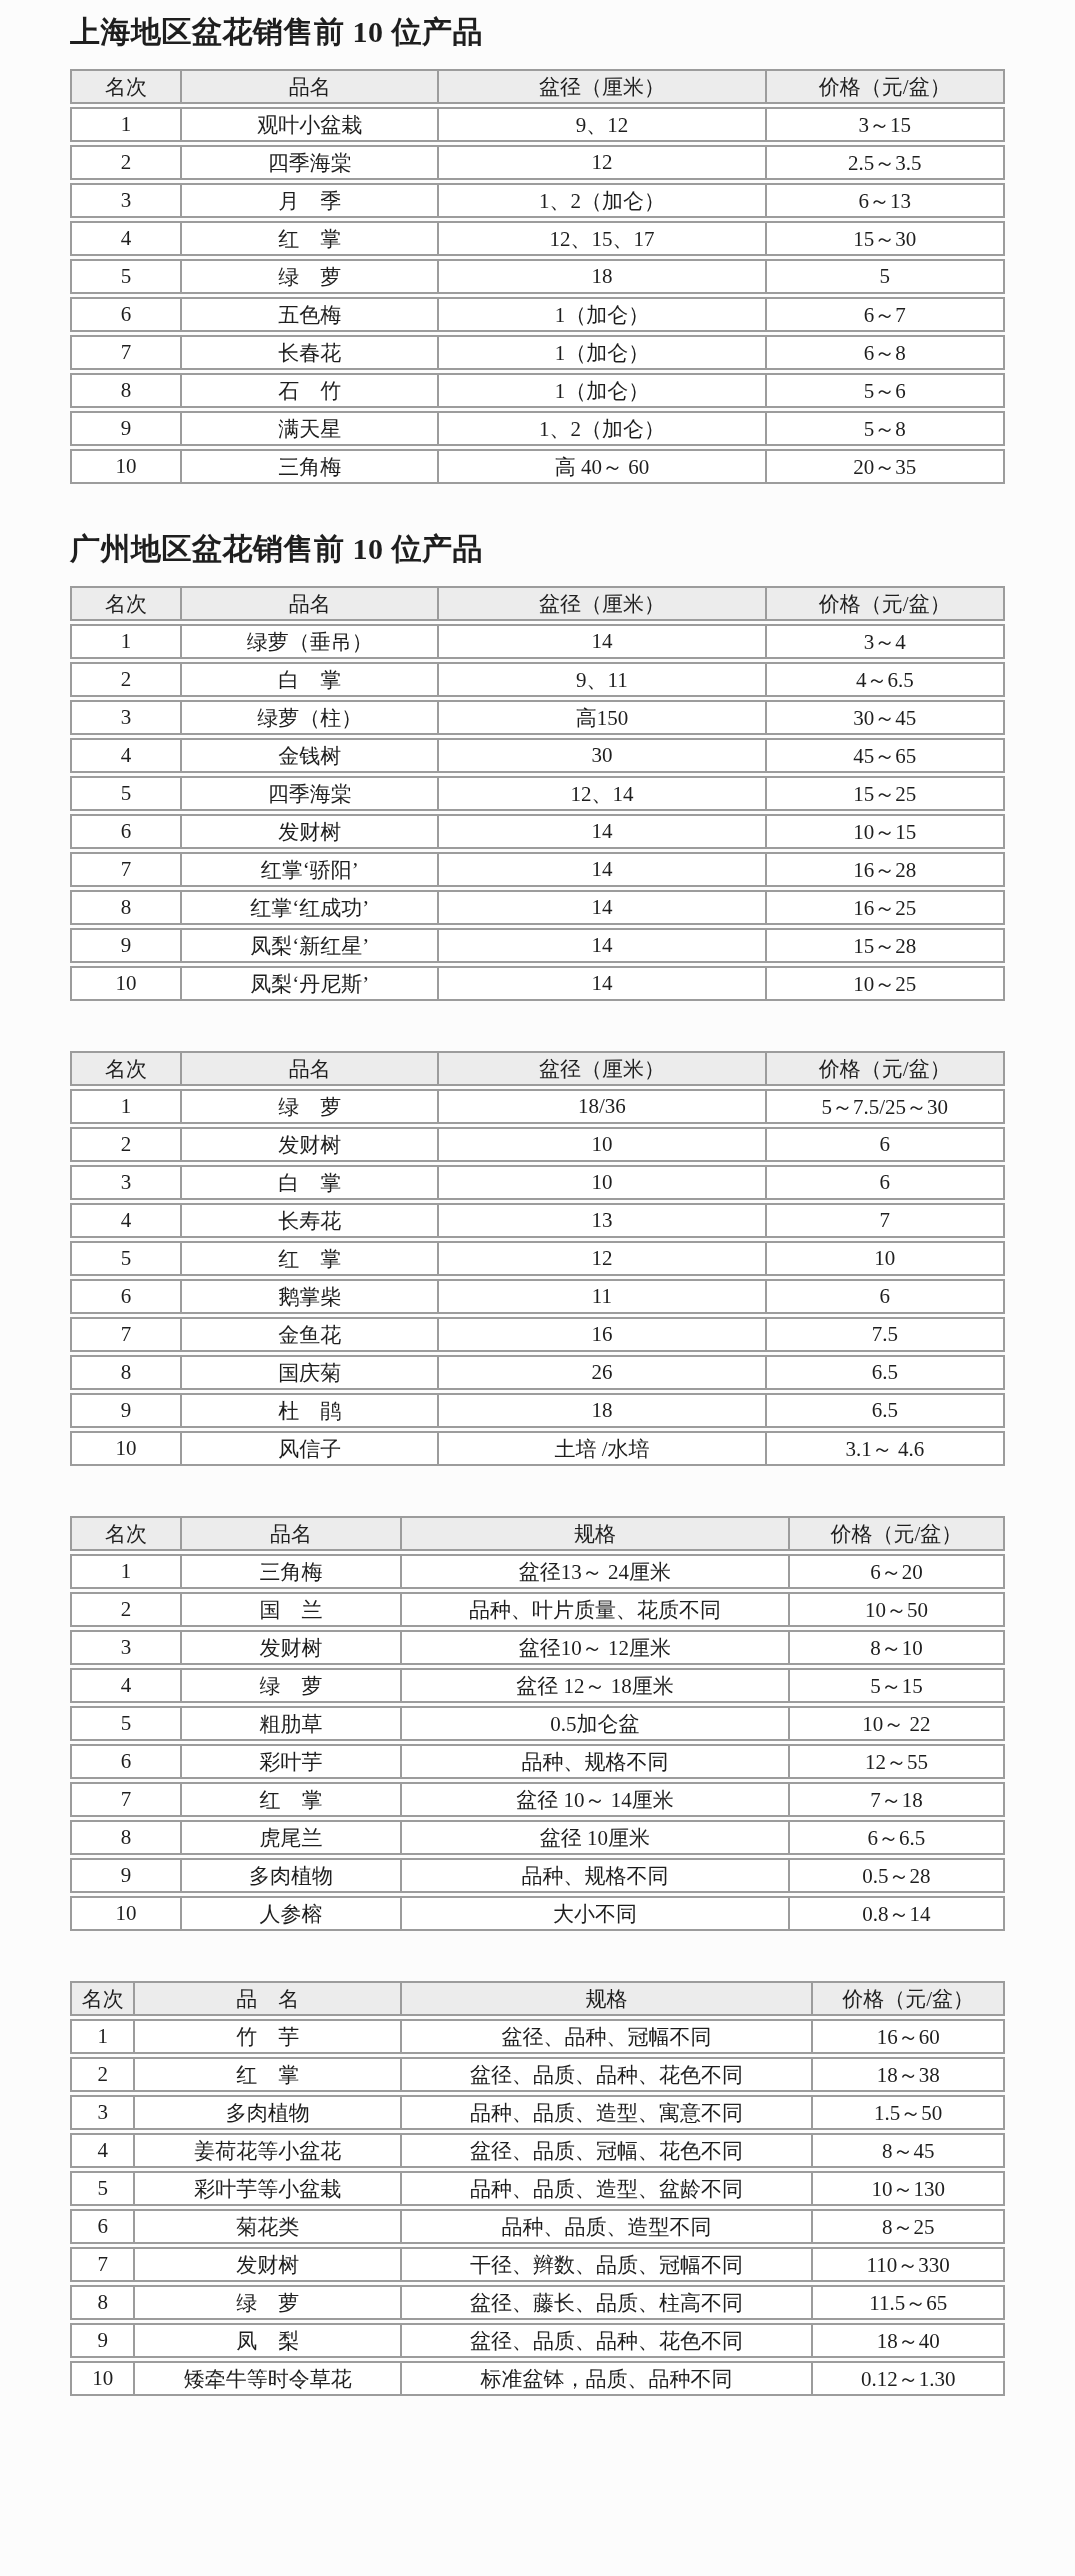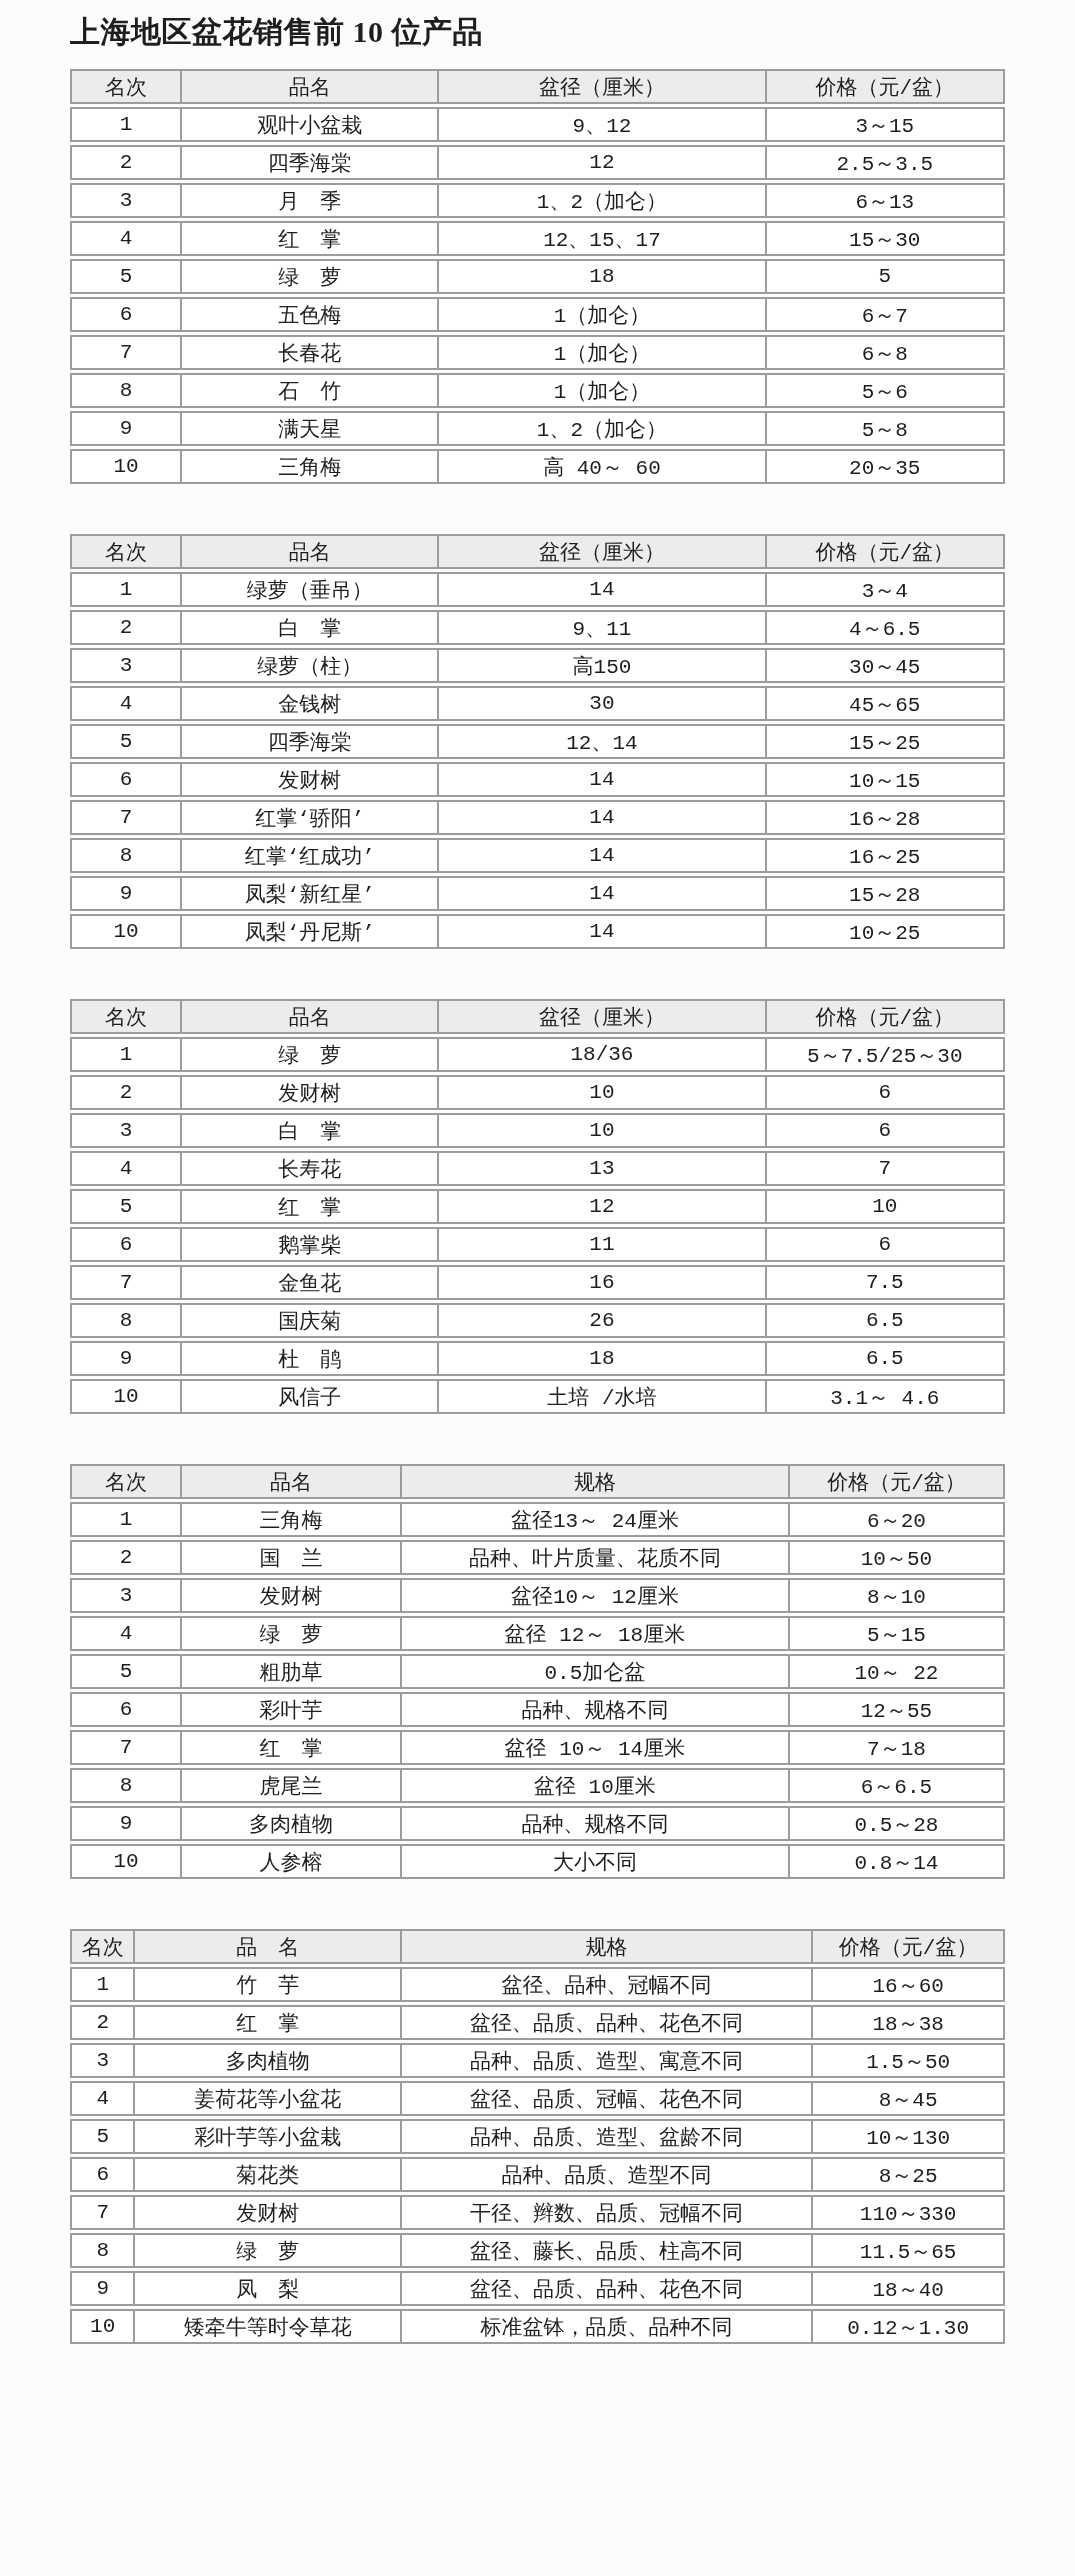--- a/index.html
+++ b/index.html
@@ -25,21 +25,20 @@
     line-height:36px;
     font-weight:700;
     margin:0 0 16px 0;
     letter-spacing:0.5px;
   }
   table.flower-table{
     width:100%;
     table-layout:fixed;
     border-collapse:separate;
     border-spacing:0 3px;
-    font-family:Liberation Mono, monospace;
   }
   .flower-table th,.flower-table td{
     border:2px solid var(--border);
     border-left-width:0;
     height:31px;
     padding:0 2px;
     text-align:center;
     vertical-align:middle;
     font-size:21px;
     font-weight:400;
@@ -146,20 +145,21 @@
             <td>10</td>
             <td>三角梅</td>
             <td>高 40～ 60</td>
             <td>20～35</td>
           </tr>
         </tbody>
     </table>
   </section>
 
   <section class="region">
+    <h2 class="region-title">广州地区盆花销售前 10 位产品</h2>
     <table class="flower-table layout-a">
       <colgroup>
           <col class="c1">
           <col class="c2">
           <col class="c3">
           <col class="c4">
         </colgroup>
       <thead>
         <tr>
           <th>名次</th>

